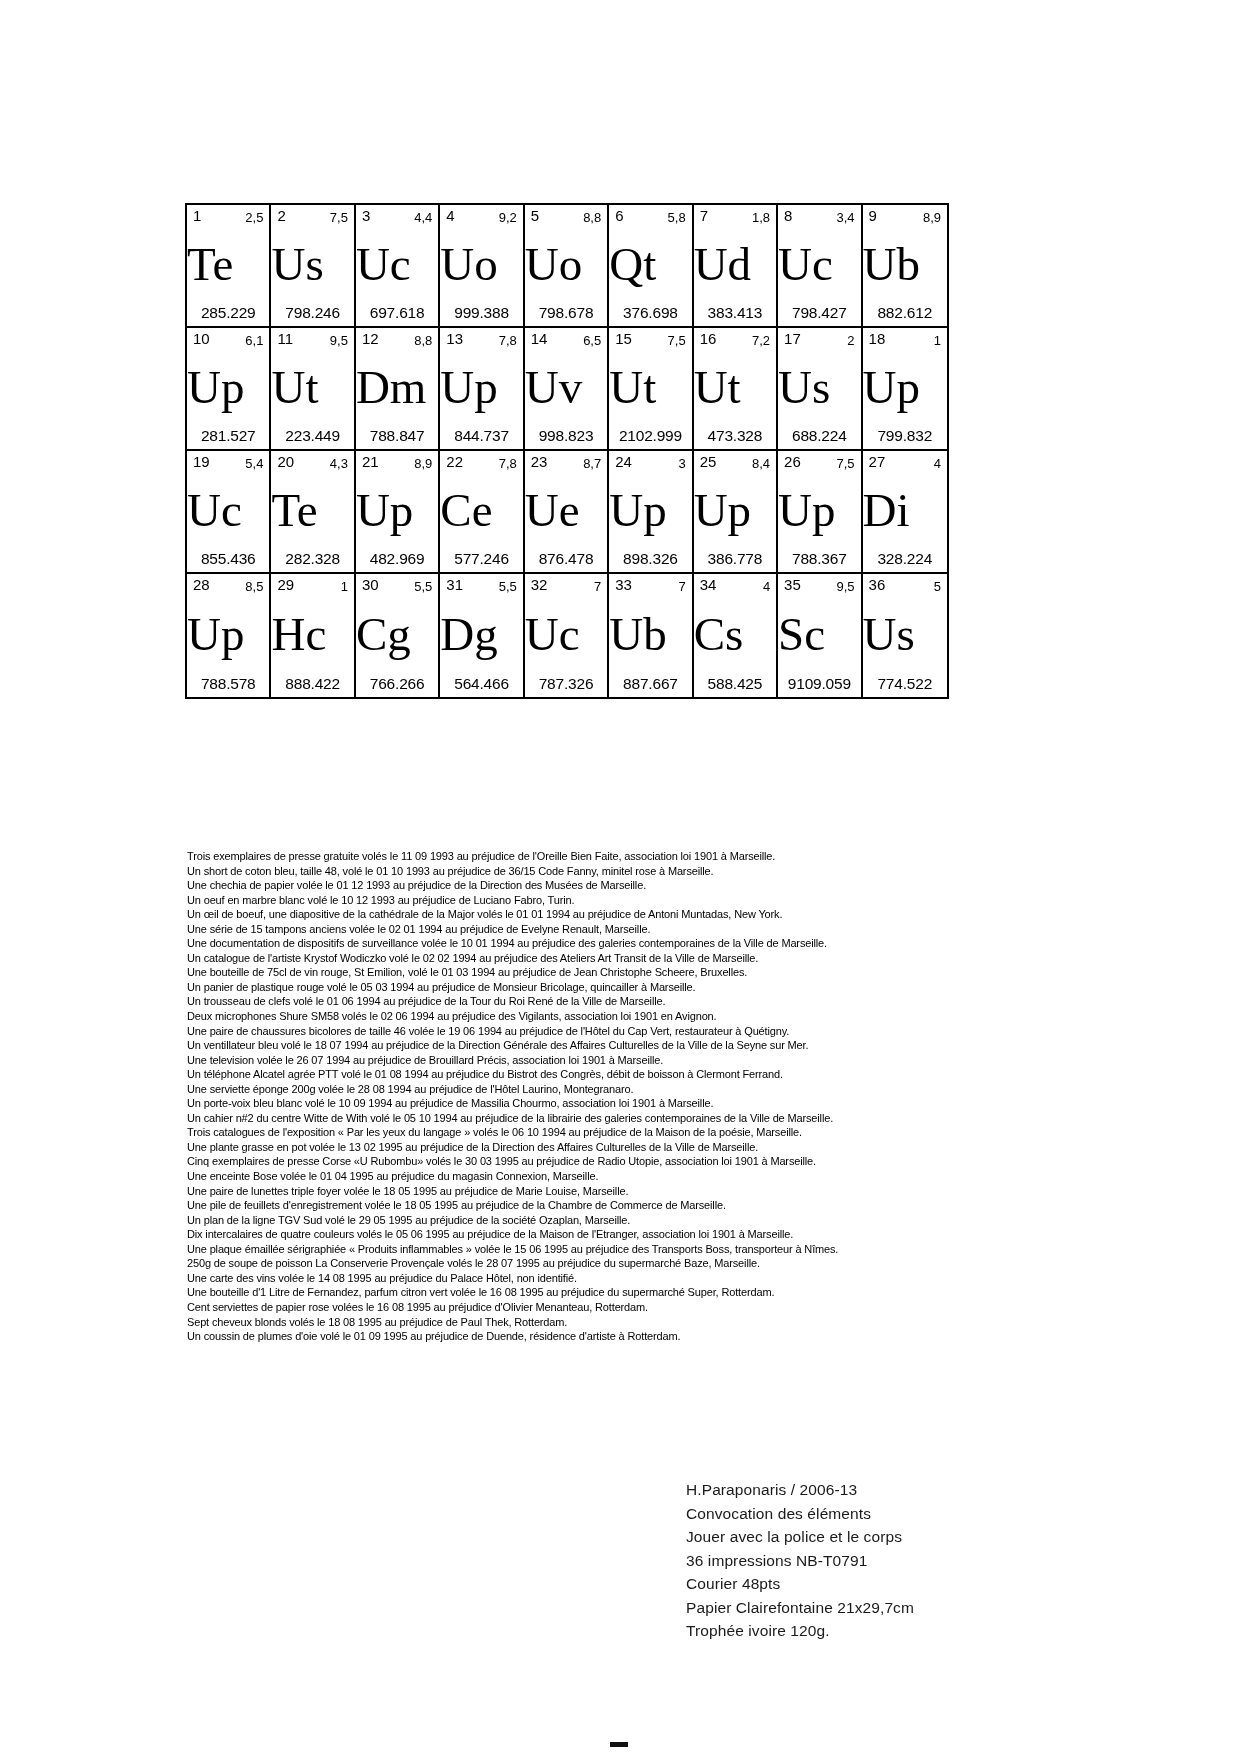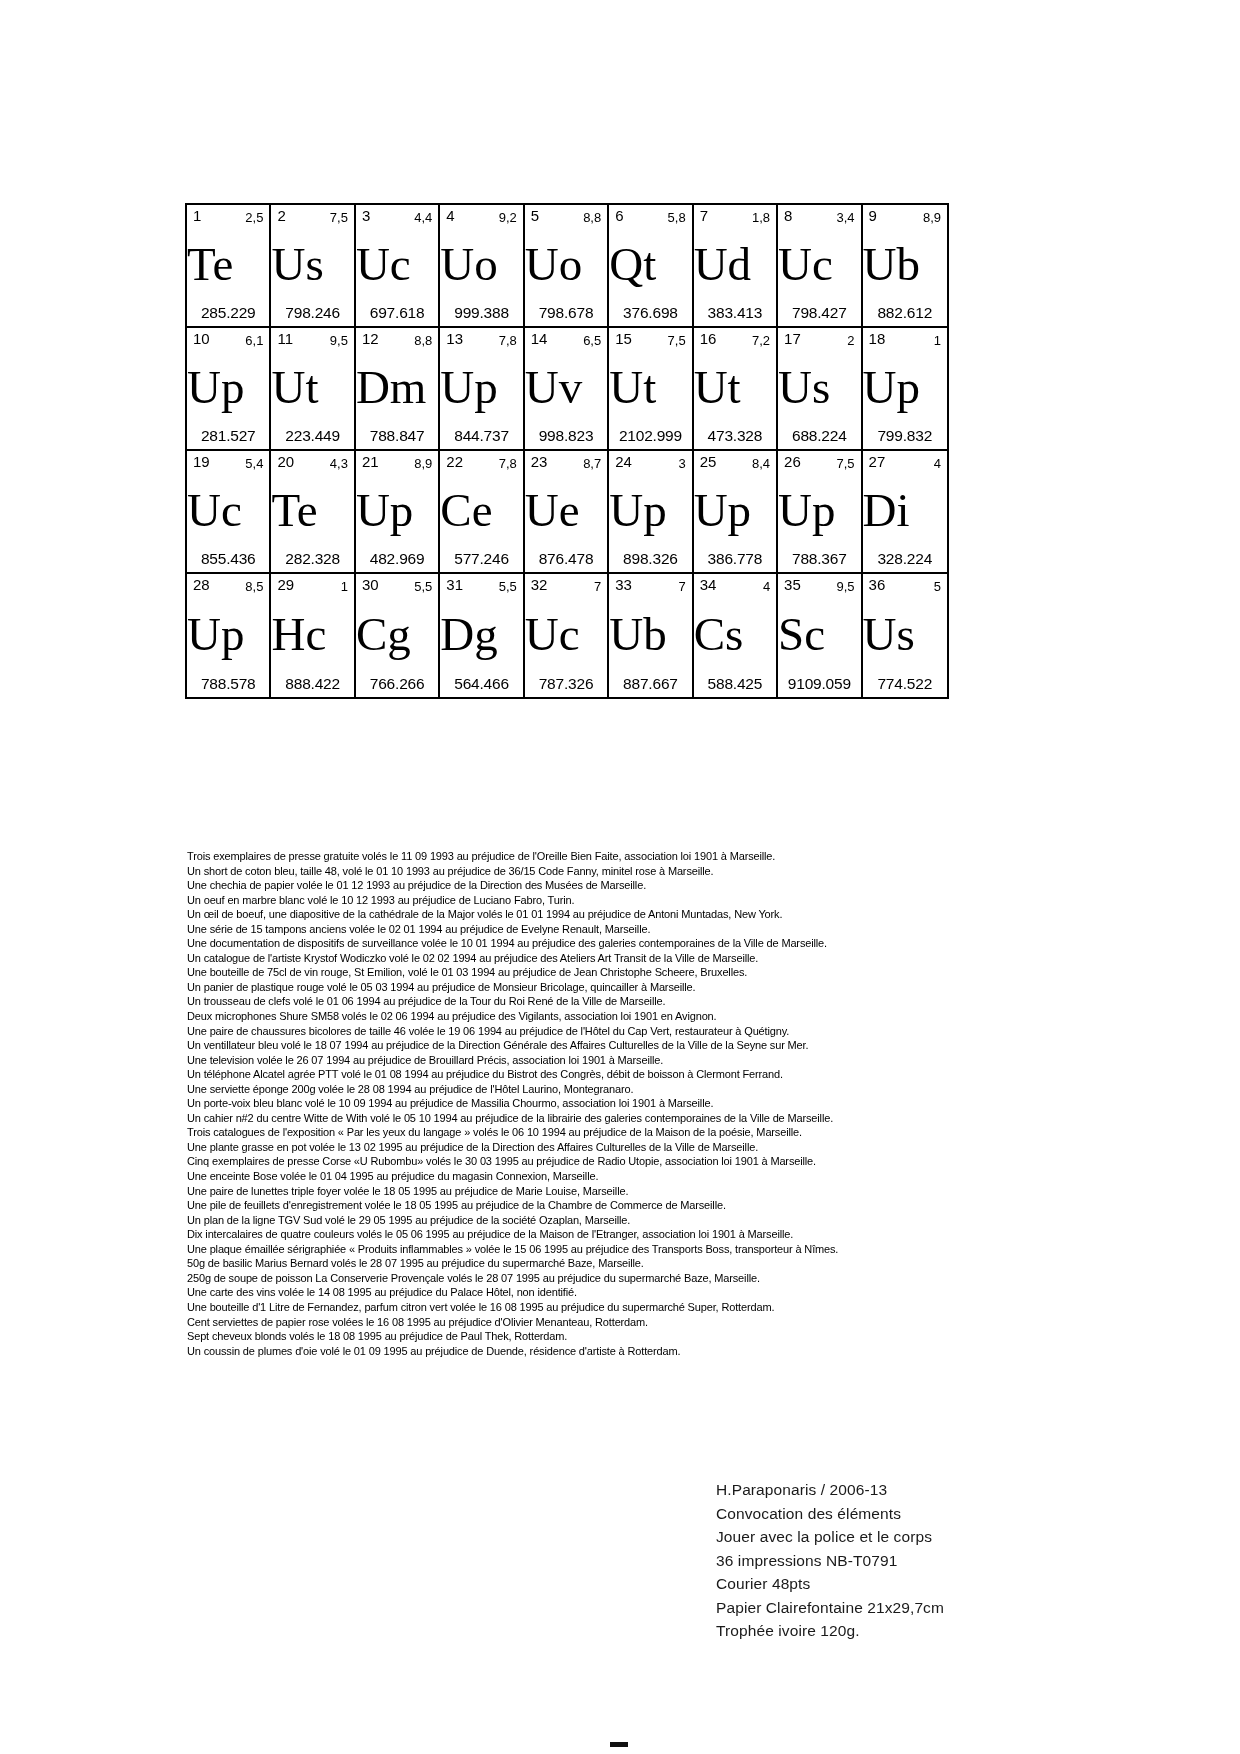--- a/index.html
+++ b/index.html
@@ -59,21 +59,21 @@
     margin-top:20px;
   }
   .theft-line{
     font-size:11px;
     line-height:14.55px;
     white-space:nowrap;
     letter-spacing:-0.15px;
   }
   
   .credits{
-    position:absolute;left:716px;top:1478px;
+    position:absolute;left:686px;top:1478px;
   }
   .credits-line{
     font-size:15.5px;
     line-height:23.5px;
     letter-spacing:0.1px;
     color:#1a1a1a;
   }
   
   .bottom-mark{
     position:absolute;left:610px;top:1742px;
@@ -324,21 +324,20 @@
       <div class="theft-line">Un cahier n#2 du centre Witte de With volé le 05 10 1994 au préjudice de la librairie des galeries contemporaines de la Ville de Marseille.</div>
       <div class="theft-line">Trois catalogues de l'exposition « Par les yeux du langage » volés le 06 10 1994 au préjudice de la Maison de la poésie, Marseille.</div>
       <div class="theft-line">Une plante grasse en pot volée le 13 02 1995 au préjudice de la Direction des Affaires Culturelles de la Ville de Marseille.</div>
       <div class="theft-line">Cinq exemplaires de presse Corse «U Rubombu» volés le 30 03 1995 au préjudice de Radio Utopie, association loi 1901 à Marseille.</div>
       <div class="theft-line">Une enceinte Bose volée le 01 04 1995 au préjudice du magasin Connexion, Marseille.</div>
       <div class="theft-line">Une paire de lunettes triple foyer volée le 18 05 1995 au préjudice de Marie Louise, Marseille.</div>
       <div class="theft-line">Une pile de feuillets d'enregistrement volée le 18 05 1995 au préjudice de la Chambre de Commerce de Marseille.</div>
       <div class="theft-line">Un plan de la ligne TGV Sud volé le 29 05 1995 au préjudice de la société Ozaplan, Marseille.</div>
       <div class="theft-line">Dix intercalaires de quatre couleurs volés le 05 06 1995 au préjudice de la Maison de l'Etranger, association loi 1901 à Marseille.</div>
       <div class="theft-line">Une plaque émaillée sérigraphiée « Produits inflammables » volée le 15 06 1995 au préjudice des Transports Boss, transporteur à Nîmes.</div>
-      <div class="theft-line">50g de basilic Marius Bernard volés le 28 07 1995 au préjudice du supermarché Baze, Marseille.</div>
       <div class="theft-line">250g de soupe de poisson La Conserverie Provençale volés le 28 07 1995 au préjudice du supermarché Baze, Marseille.</div>
       <div class="theft-line">Une carte des vins volée le 14 08 1995 au préjudice du Palace Hôtel, non identifié.</div>
       <div class="theft-line">Une bouteille d'1 Litre de Fernandez, parfum citron vert volée le 16 08 1995 au préjudice du supermarché Super, Rotterdam.</div>
       <div class="theft-line">Cent serviettes de papier rose volées le 16 08 1995 au préjudice d'Olivier Menanteau, Rotterdam.</div>
       <div class="theft-line">Sept cheveux blonds volés le 18 08 1995 au préjudice de Paul Thek, Rotterdam.</div>
       <div class="theft-line">Un coussin de plumes d'oie volé le 01 09 1995 au préjudice de  Duende, résidence d'artiste à Rotterdam.</div>
     </div>
   <div class="credits" id="credits">
       <div class="credits-line">H.Paraponaris / 2006-13</div>
       <div class="credits-line">Convocation des éléments</div>

